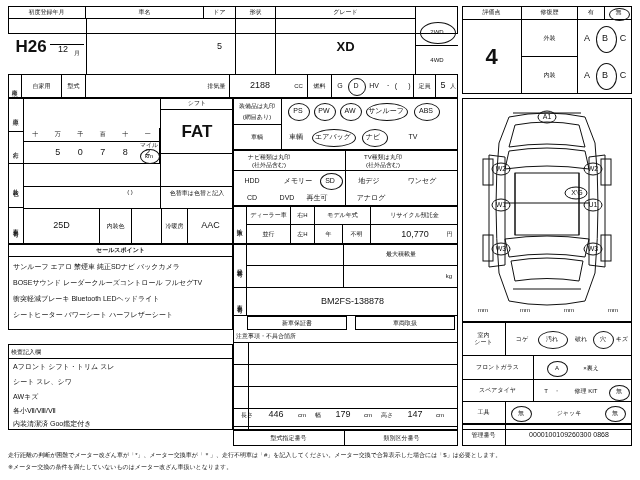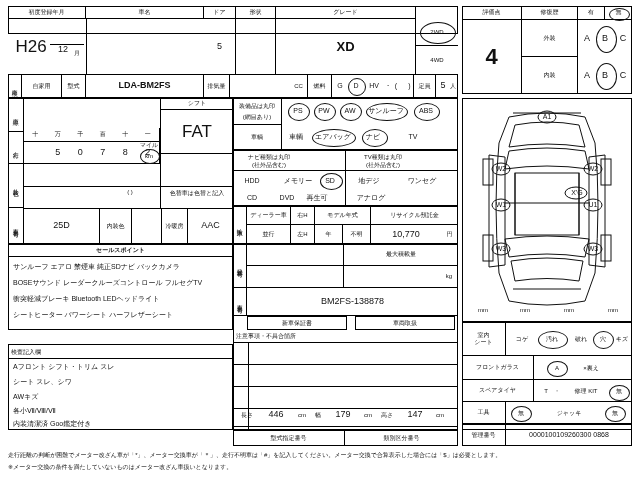--- a/index.html
+++ b/index.html
@@ -11,21 +11,21 @@
   .sheet{position:relative;width:640px;height:480px;}
   .bx{position:absolute;box-sizing:border-box;border:1px solid #000;}
   .lb{position:absolute;box-sizing:border-box;}
   .ctr{display:flex;align-items:center;justify-content:center;text-align:center;line-height:1.05;}
   .lft{display:flex;align-items:center;justify-content:flex-start;text-align:left;line-height:1.15;}
   .vert{writing-mode:vertical-rl;text-orientation:upright;letter-spacing:1px;}
   .tiny{font-size:6px;}
   .sm{font-size:7px;}
   .md{font-size:9px;}
   .lg{font-size:13px;font-weight:bold;}
-  .xl{font-size:17px;font-weight:normal;}
+  .xl{font-size:17px;font-weight:bold;}
   .xxl{font-size:22px;font-weight:bold;}
   .b{font-weight:bold;}
   .ell{position:absolute;border:1.5px solid #111;border-radius:50%;pointer-events:none;}
   svg{display:block;}
 </style>
 </head>
 <body>
 
 <div class="sheet">
 
@@ -67,22 +67,22 @@
 
   <div class="lb ctr md" style="left:578px;top:57px;width:18px;height:37px;">A</div>
   <div class="lb ctr md" style="left:596px;top:57px;width:18px;height:37px;">B</div>
   <div class="lb ctr md" style="left:614px;top:57px;width:18px;height:37px;">C</div>
   <div class="ell" style="left:596px;top:63px;width:19px;height:25px;"></div>
 
   <div class="bx" style="left:8px;top:74px;width:450px;height:24px;"></div>
   <div class="lb ctr tiny vert" style="left:8px;top:74px;width:14px;height:24px;border-right:1px solid #000;box-sizing:border-box;">車検</div>
   <div class="lb ctr tiny" style="left:22px;top:74px;width:40px;height:24px;border-right:1px solid #000;box-sizing:border-box;">自家用</div>
   <div class="lb ctr tiny" style="left:62px;top:74px;width:24px;height:24px;border-right:1px solid #000;box-sizing:border-box;">型式</div>
-  <div class="lb ctr md b" style="left:86px;top:74px;width:118px;height:24px;border-right:1px solid #000;box-sizing:border-box;">LDA-BM2FS</div>
   <div class="lb ctr tiny" style="left:204px;top:74px;width:26px;height:24px;border-right:1px solid #000;box-sizing:border-box;">排気量</div>
+  <div class="lb ctr md" style="left:230px;top:74px;width:60px;height:24px;">2188</div>
   <div class="lb ctr tiny" style="left:290px;top:74px;width:18px;height:24px;border-right:1px solid #000;box-sizing:border-box;">CC</div>
   <div class="lb ctr tiny" style="left:308px;top:74px;width:24px;height:24px;border-right:1px solid #000;box-sizing:border-box;">燃料</div>
   <div class="lb ctr sm" style="left:332px;top:74px;width:16px;height:24px;">G</div>
   <div class="lb ctr sm" style="left:348px;top:74px;width:16px;height:24px;">D</div>
   <div class="ell" style="left:348px;top:78px;width:16px;height:16px;"></div>
   <div class="lb ctr sm" style="left:364px;top:74px;width:20px;height:24px;">HV</div>
   <div class="lb ctr sm" style="left:384px;top:74px;width:8px;height:24px;">・</div>
   <div class="lb ctr sm" style="left:392px;top:74px;width:8px;height:24px;">(</div>
   <div class="lb ctr sm" style="left:406px;top:74px;width:8px;height:24px;border-right:1px solid #000;box-sizing:border-box;">)</div>
   <div class="lb ctr tiny" style="left:414px;top:74px;width:22px;height:24px;border-right:1px solid #000;box-sizing:border-box;">定員</div>
@@ -177,21 +177,21 @@
   <div class="bx" style="left:233px;top:206px;width:225px;height:38px;"></div>
   <div class="lb ctr tiny vert" style="left:233px;top:206px;width:14px;height:38px;border-right:1px solid #000;box-sizing:border-box;">輪入車</div>
   <div class="lb ctr tiny" style="left:247px;top:206px;width:44px;height:19px;border-bottom:1px solid #000;border-right:1px solid #000;box-sizing:border-box;">ディーラー車</div>
   <div class="lb ctr tiny" style="left:247px;top:225px;width:44px;height:19px;border-right:1px solid #000;box-sizing:border-box;">並行</div>
   <div class="lb ctr tiny" style="left:291px;top:206px;width:24px;height:19px;border-bottom:1px solid #000;border-right:1px solid #000;box-sizing:border-box;">右H</div>
   <div class="lb ctr tiny" style="left:291px;top:225px;width:24px;height:19px;border-right:1px solid #000;box-sizing:border-box;">左H</div>
   <div class="lb ctr tiny" style="left:315px;top:206px;width:56px;height:19px;border-bottom:1px solid #000;border-right:1px solid #000;box-sizing:border-box;">モデル年式</div>
   <div class="lb ctr tiny" style="left:315px;top:225px;width:28px;height:19px;border-right:1px solid #000;box-sizing:border-box;">年</div>
   <div class="lb ctr tiny" style="left:343px;top:225px;width:28px;height:19px;border-right:1px solid #000;box-sizing:border-box;">不明</div>
   <div class="lb ctr tiny" style="left:371px;top:206px;width:87px;height:19px;border-bottom:1px solid #000;box-sizing:border-box;">リサイクル預託金</div>
-  <div class="lb ctr md" style="left:371px;top:225px;width:70px;height:19px;">10,770</div>
+  <div class="lb ctr md" style="left:380px;top:225px;width:70px;height:19px;">10,770</div>
   <div class="lb ctr tiny" style="left:441px;top:225px;width:17px;height:19px;">円</div>
 
   <div class="bx" style="left:8px;top:244px;width:225px;height:86px;"></div>
   <div class="lb ctr tiny b" style="left:8px;top:245px;width:225px;height:12px;border-bottom:1px solid #000;box-sizing:border-box;">セールスポイント</div>
   <div class="lb lft sm" style="left:13px;top:260px;width:218px;height:15px;">サンルーフ エアロ 禁煙車 純正SDナビ バックカメラ</div>
   <div class="lb lft sm" style="left:13px;top:276px;width:218px;height:15px;">BOSEサウンド レーダークルーズコントロール フルセグTV</div>
   <div class="lb lft sm" style="left:13px;top:292px;width:218px;height:15px;">衝突軽減ブレーキ Bluetooth LEDヘッドライト</div>
   <div class="lb lft sm" style="left:13px;top:308px;width:218px;height:15px;">シートヒーター パワーシート ハーフレザーシート</div>
 
   <div class="bx" style="left:8px;top:344px;width:225px;height:86px;"></div>

